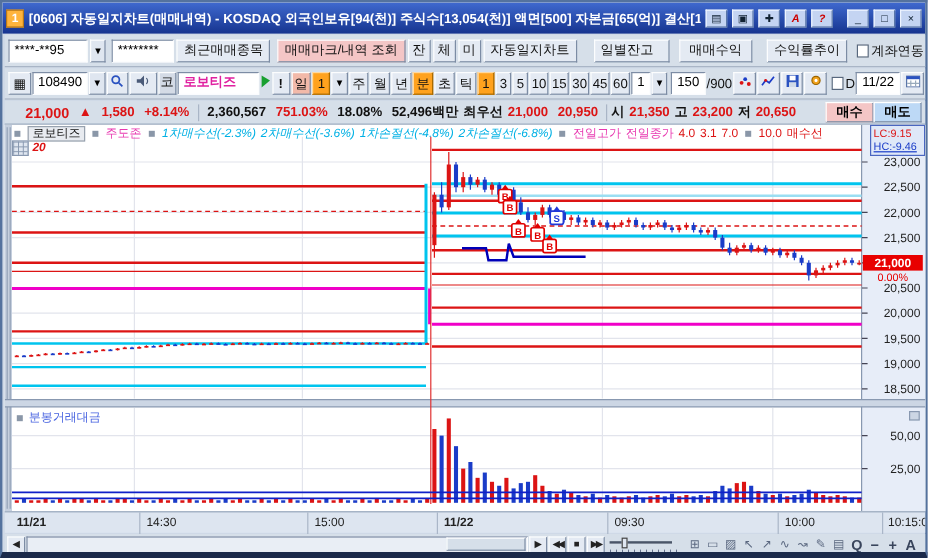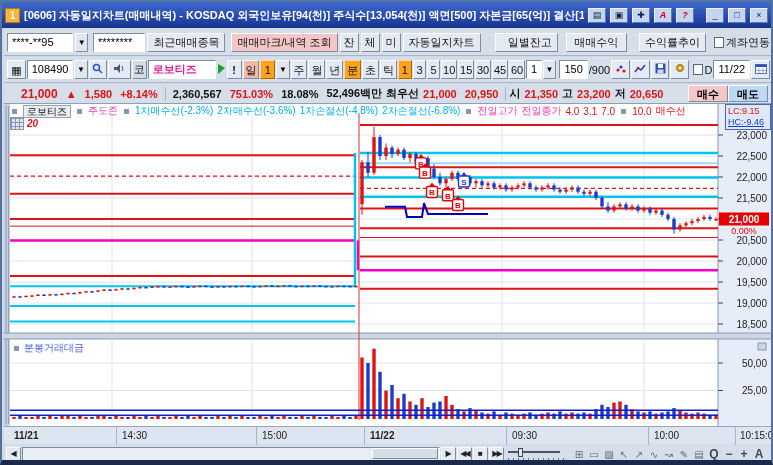--- a/index.html
+++ b/index.html
@@ -28,21 +28,21 @@
   .tb2{top:55px;height:26px;border-bottom:1px solid #a9b5c6;gap:1px;}
   .pricebar{top:82px;height:20px;font-size:11px;gap:0;border-bottom:1px solid #8fa0b6;}
   .pricebar .v{font-weight:bold;padding:0 4px;white-space:nowrap;}
   .red{color:#dc1414;} .blue{color:#1a3cc8;text-decoration:underline;} .blk{color:#111;}
   .psep{width:1px;height:14px;background:#a9b5c6;margin:0 3px;}
   .trade{width:40px;height:17px;font-size:11px;font-weight:bold;border:1px solid;border-color:#fff #7c8ca4 #7c8ca4 #fff;line-height:14px;text-align:center;padding:0;}
   
   .chartbox{position:absolute;top:102px;left:2px;width:769px;height:322px;background:#fff;}
   .legend{position:absolute;top:1px;left:6px;height:12px;display:flex;align-items:center;font-size:10px;gap:4px;white-space:nowrap;z-index:3;}
   .chip{border:1px solid #98a2ae;background:#e8ebf0;padding:0 3px;font-size:10px;line-height:11px;color:#111;}
-  .cyan{color:#00b0e4;} .mag{color:#e838b0;}
+  .cyan{color:#00b0e4;font-style:italic;} .mag{color:#e838b0;}
   .lchc{position:absolute;top:0;right:2px;width:46px;background:#dfe8f8;border:1px solid #4a66c0;font-size:9px;line-height:11px;z-index:3;padding:1px 2px;}
   .malabel{position:absolute;top:13px;left:6px;display:flex;gap:3px;align-items:center;font-size:10px;z-index:3;font-style:italic;}
   .gridico{width:14px;height:13px;background:#dfe6f0;border:1px solid #8898b0;background-image:linear-gradient(#8898b0 1px,transparent 1px),linear-gradient(90deg,#8898b0 1px,transparent 1px);background-size:4px 4px;}
   .vlabel{position:absolute;top:237px;left:8px;font-size:10px;color:#4763e0;display:flex;align-items:center;gap:3px;z-index:3;}
   
   .xaxis{position:absolute;top:424px;left:2px;width:769px;height:18px;background:#dde5f0;border-top:1px solid #9aa8bc;font-size:10px;color:#222;}
   .xaxis span{position:absolute;top:3px;}
   .xdiv{position:absolute;top:0;width:1px;height:18px;background:#aab6c8;}
   
   .scroll{position:absolute;top:443px;left:2px;width:769px;height:18px;background:#d6dfe9;display:flex;align-items:center;gap:1px;padding:0 2px;}
@@ -79,21 +79,21 @@
   <div class="row tb1">
     <span class="fld" style="width:74px">****-**95</span>
     <button class="drop">▼</button>
     <span class="fld" style="width:58px;margin-left:3px">********</span>
     <button class="b3">최근매매종목</button>
     <button class="b3 pink" style="margin-left:4px">매매마크/내역 조회</button>
     <button class="b3" style="padding:0 3px">잔</button>
     <button class="b3" style="padding:0 3px">체</button>
     <button class="b3" style="padding:0 3px">미</button>
     <button class="b3">자동일지차트</button>
-    <button class="b3" style="margin-left:12px;width:70px;text-align:right">일별잔고</button>
+    <button class="b3" style="margin-left:12px;width:70px;text-align:left">일별잔고</button>
     <button class="b3" style="margin-left:6px;width:68px;text-align:center">매매수익</button>
     <button class="b3" style="margin-left:10px;width:70px;">수익률추이</button>
     <span class="chk" style="margin-left:6px"></span>
     <span class="lbl">계좌연동</span>
   </div>
 
   <div class="row tb2">
     <button class="b3" style="width:20px;padding:0">▦</button>
     <span class="fld" style="width:48px">108490</span>
     <button class="drop">▼</button>

